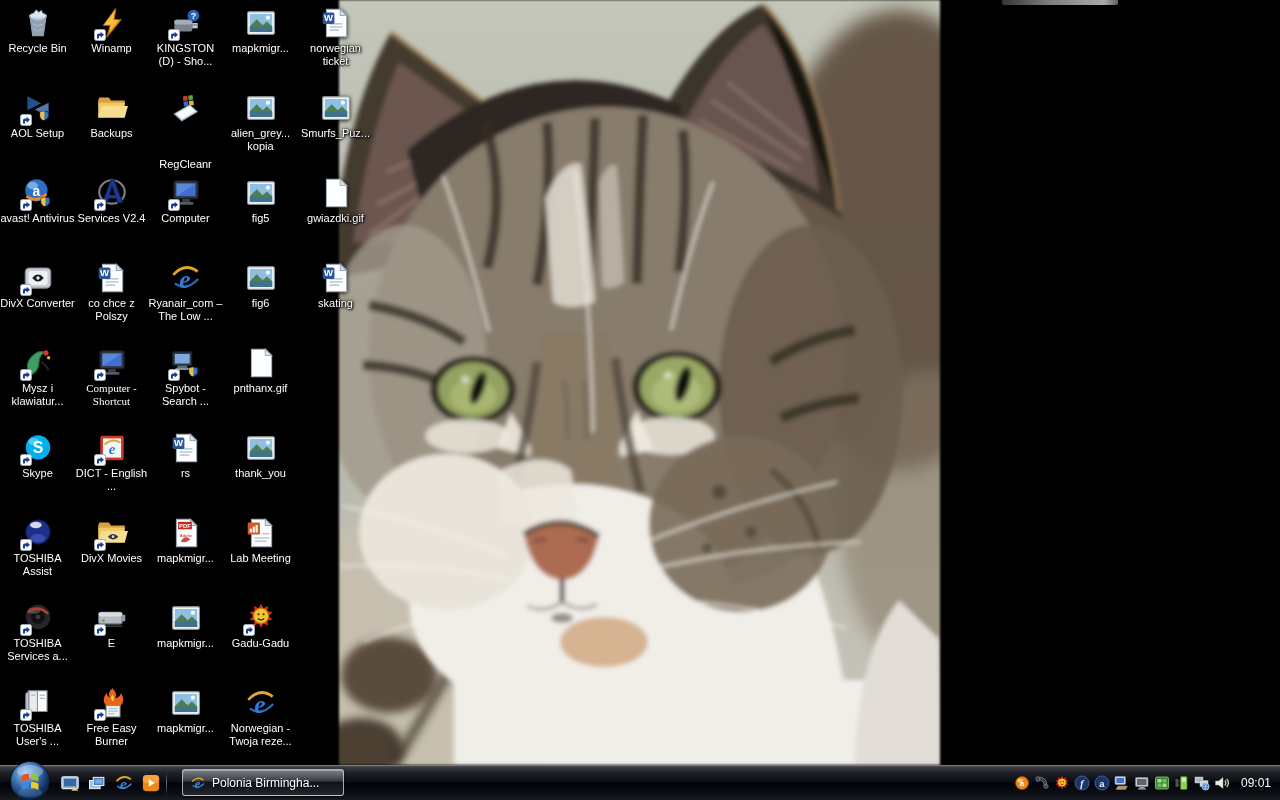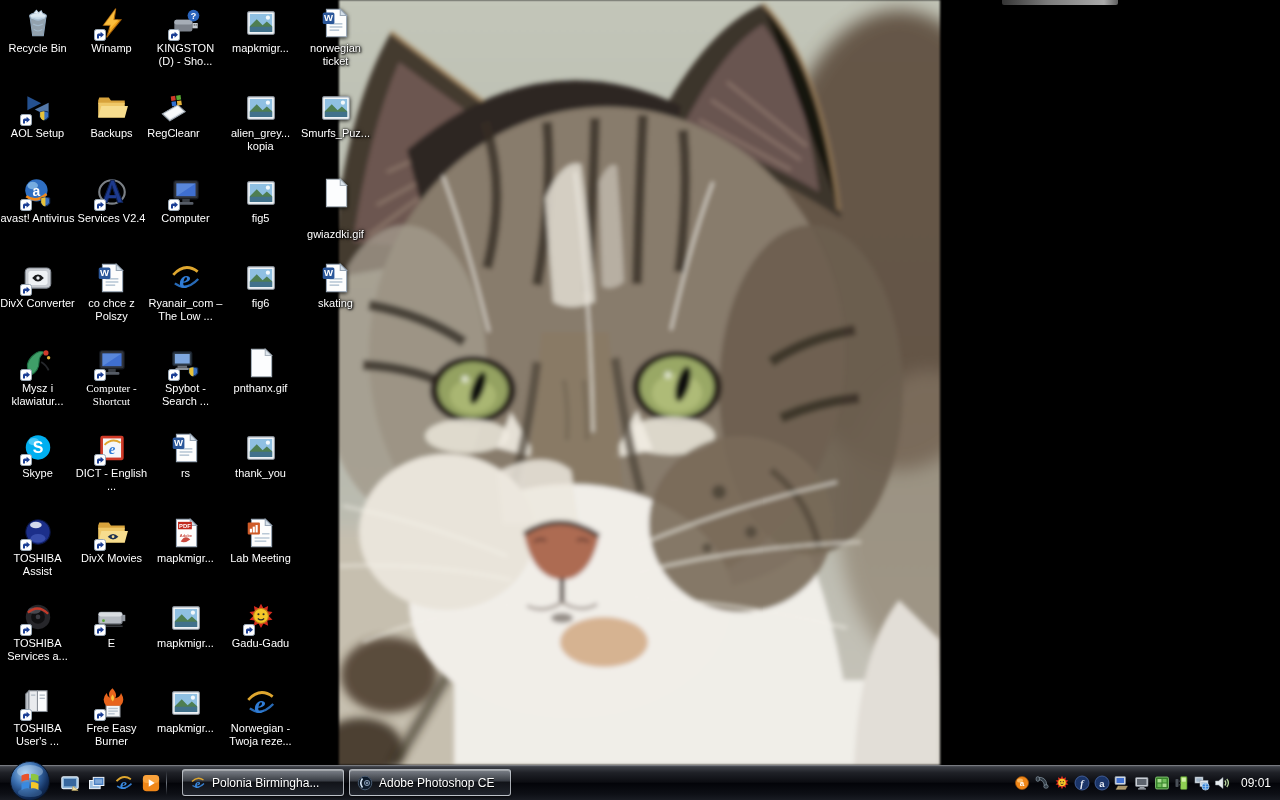--- a/index.html
+++ b/index.html
@@ -461,21 +461,21 @@
           </svg>
           <span class="shortcut-arrow">
             <svg viewBox="0 0 12 12">
               <rect x=".5" y=".5" width="11" height="11" rx="2" fill="#fff" stroke="#9aa8b6"></rect>
               <path d="M3 9.5 V6.2 q0 -1.6 1.6 -1.6 h2 V2.8 L10 5.8 6.6 8.8 V7 h-1.6 v2.5 Z" fill="#1c3f94"></path>
             </svg>
           </span>
         </div>
         <div class="icon-label">KINGSTON (D) - Sho...</div>
       </div>
-      <div class="desk-icon" style="left: 136px; top: 91px;">
+      <div class="desk-icon" style="left: 148px; top: 91px; gap: 31px;">
         <div class="icon-art">
           <svg viewBox="0 0 32 32">
             <path d="M5 21.5 L19.5 13 26.5 19.5 12 28 Z" fill="#e6ebef" stroke="#98a2ac"></path>
             <path d="M7.5 21.5 L19.5 14.5 24 18.8 12.2 25.8 Z" fill="#f8fafb"></path>
             <g transform="rotate(-8 18 9)">
               <rect x="13.5" y="4.5" width="4.2" height="4.2" fill="#d03a2a"></rect>
               <rect x="18.6" y="4.5" width="4.2" height="4.2" fill="#58a832"></rect>
               <rect x="13.5" y="9.6" width="4.2" height="4.2" fill="#2f6fd0"></rect>
               <rect x="18.6" y="9.6" width="4.2" height="4.2" fill="#e8b43a"></rect>
             </g>
@@ -713,21 +713,21 @@
           <svg viewBox="0 0 32 32">
             <rect x="3.5" y="5.5" width="25" height="21" rx="1" fill="#f6f8fa" stroke="#9aa4ae"></rect>
             <rect x="5.5" y="7.5" width="21" height="17" fill="#8fc0e2"></rect>
             <path d="M5.5 19 L12 12.5 L17.5 18 L21.5 14.5 L26.5 19 V24.5 H5.5 Z" fill="#4e7e52"></path>
             <rect x="5.5" y="19.5" width="21" height="5" fill="#3f6f95" opacity=".85"></rect>
             <circle cx="22.5" cy="11" r="2" fill="#fdfefe" opacity=".9"></circle>
           </svg>
         </div>
         <div class="icon-label">Smurfs_Puz...</div>
       </div>
-      <div class="desk-icon" style="left: 298px; top: 176px; gap: 16px;">
+      <div class="desk-icon" style="left: 298px; top: 176px;">
         <div class="icon-art">
           <svg viewBox="0 0 32 32">
             <path d="M7 3 h13 l6 6 v20 H7 Z" fill="#fcfdfe" stroke="#a8b2bc"></path>
             <path d="M20 3 l6 6 h-6 Z" fill="#dde5ec" stroke="#a8b2bc"></path>
           </svg>
         </div>
         <div class="icon-label">gwiazdki.gif</div>
       </div>
       <div class="desk-icon" style="left: 298px; top: 261px;">
         <div class="icon-art">
@@ -798,31 +798,20 @@
         <div class="task-btn">
           <span class="tb-icon">
             <svg viewBox="0 0 16 16">
               <text x="7.5" y="12.5" font-size="12.5" font-style="italic" font-weight="bold" fill="#3a8ae0" text-anchor="middle" font-family="Liberation Serif,serif">e</text>
               <path d="M2 6.5 Q7.5 .8 13.5 5" stroke="#dfa72f" stroke-width="1.4" fill="none"></path>
               <path d="M2.5 10.5 Q8 14.5 14 8.5" stroke="#3a8ae0" stroke-width="1.2" fill="none" opacity=".9"></path>
             </svg>
           </span>
           <span class="tb-label">Polonia Birmingha...</span>
         </div>
-        <div class="task-btn">
-          <span class="tb-icon">
-            <svg viewBox="0 0 16 16">
-              <circle cx="8" cy="8" r="6.8" fill="#0e1b2a" stroke="#47596e"></circle>
-              <path d="M5.5 3.5 q-3.5 4.5 0 9" stroke="#cfe0f0" stroke-width="1.6" fill="none"></path>
-              <circle cx="10" cy="8" r="2.6" fill="#22344a" stroke="#7f94ac"></circle>
-              <circle cx="10" cy="8" r="1" fill="#cfe0f0" opacity=".7"></circle>
-            </svg>
-          </span>
-          <span class="tb-label">Adobe Photoshop CE</span>
-        </div>
       </div>
     <div id="tray">
       <span id="tray-icons" style="display:flex;align-items:center;gap:4px;">
           <span class="tray-icon">
             <svg viewBox="0 0 16 16">
               <circle cx="8" cy="8" r="6.5" fill="#ef8618" stroke="#9a4f08" stroke-width=".7"></circle>
               <ellipse cx="6" cy="5.5" rx="3" ry="2" fill="#ffc877" opacity=".8"></ellipse>
               <text x="8" y="11" font-size="8" font-weight="bold" fill="#fff" text-anchor="middle">a</text>
             </svg>
           </span>

